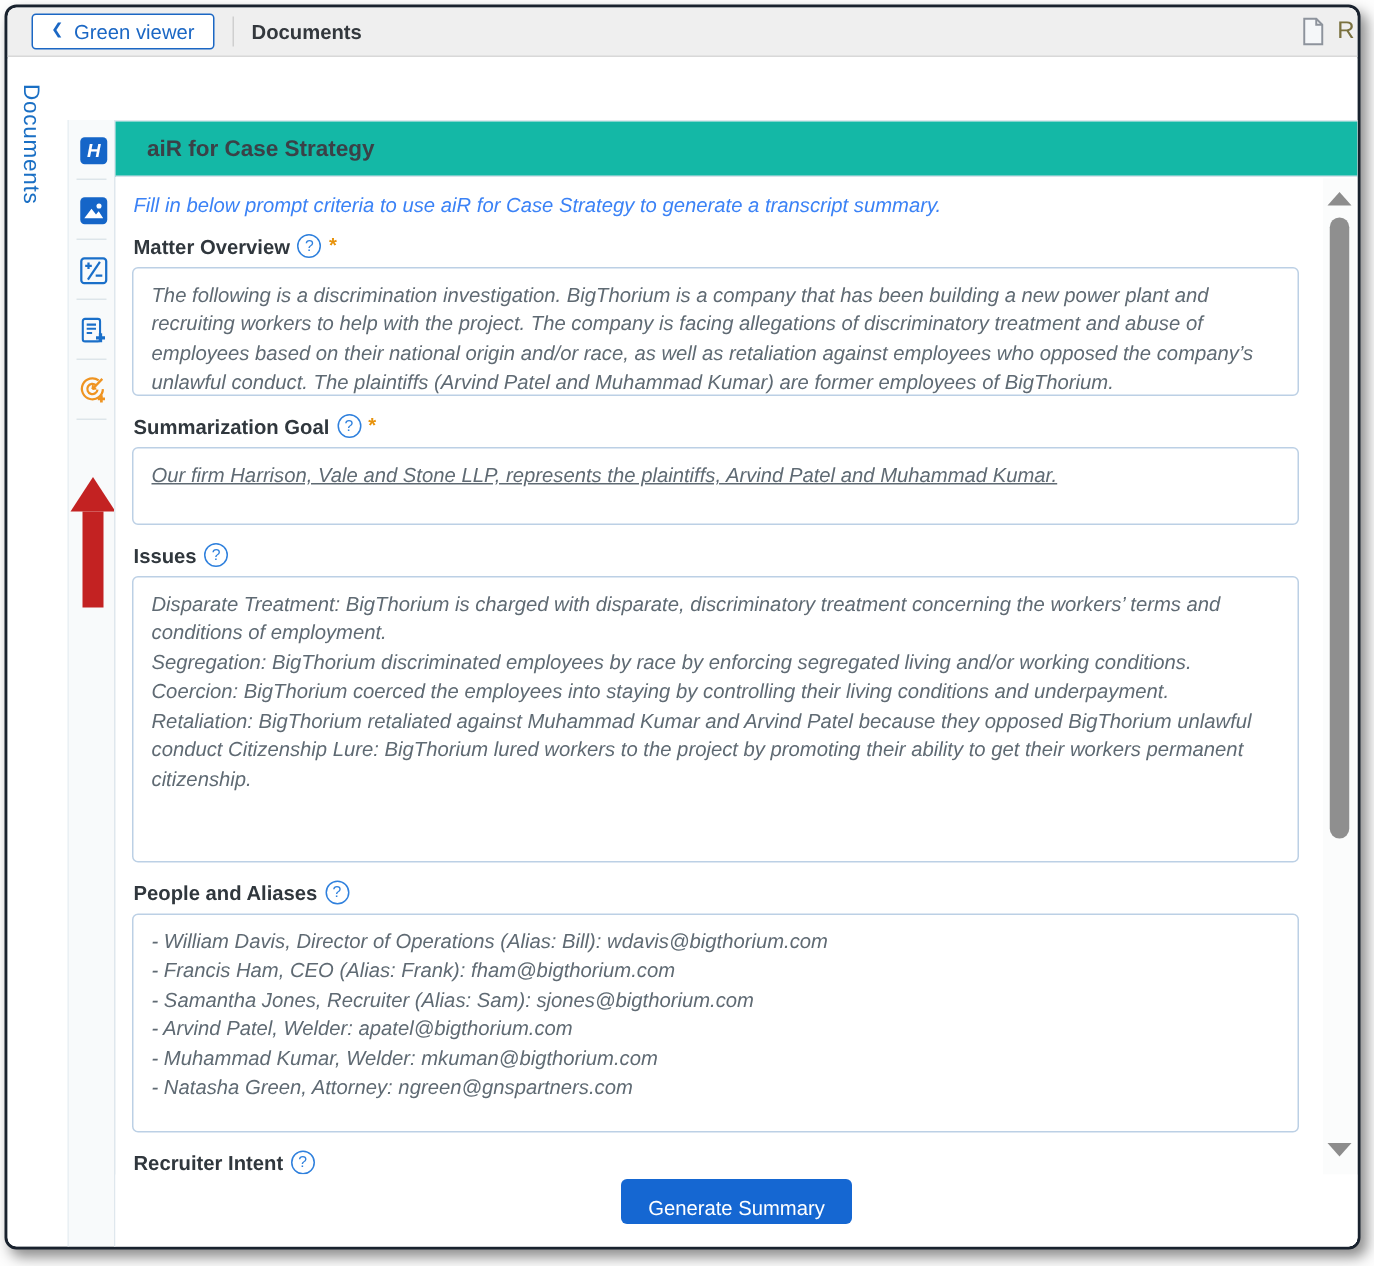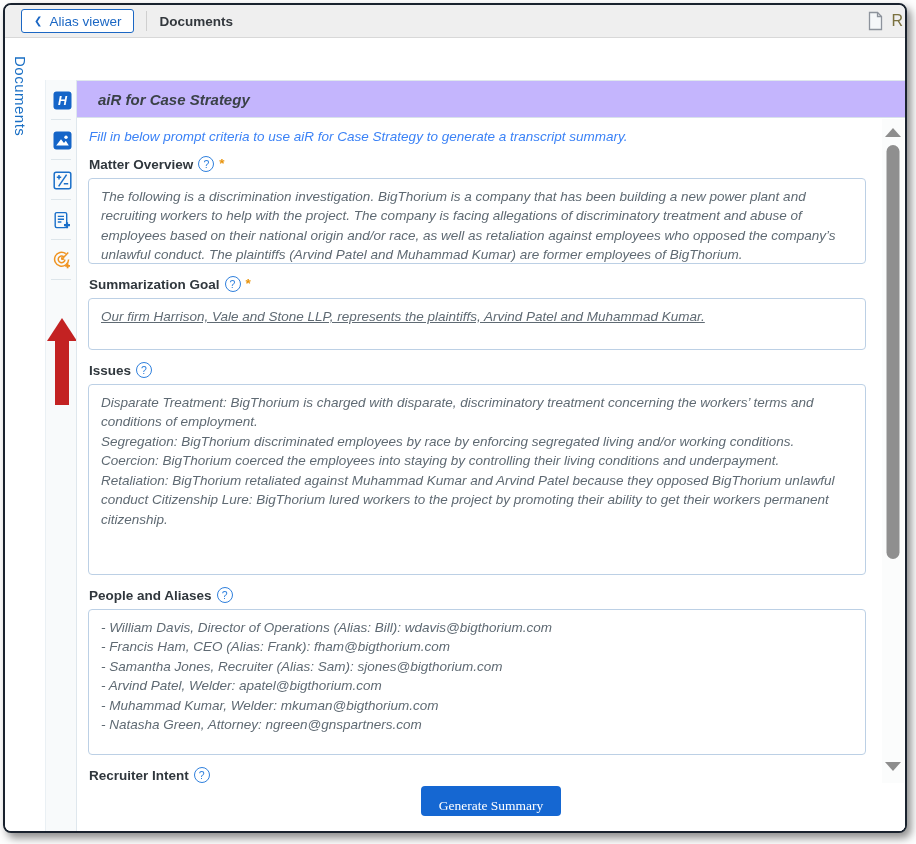--- a/index.html
+++ b/index.html
@@ -36,22 +36,22 @@
 
   .annot-arrow{position:absolute;left:1px;top:238px;width:30px;pointer-events:none;}
   .annot-arrow .head{width:0;height:0;margin:0 auto;
     border-left:15px solid transparent;border-right:15px solid transparent;
     border-bottom:23px solid #c32222;}
   .annot-arrow .shaft{width:14px;height:64px;background:#c32222;margin:0 auto;}
 
   
   .panel{position:absolute;left:71px;top:41px;right:0;bottom:0;background:#fff;
     border-left:1px solid #dfe7ed;border-top:1px solid #dfe7ed;}
-  .panel-header{height:37px;background:#c4b5fd;border-bottom:1px solid #d8e2ea;
-    display:flex;align-items:center;padding-left:21px;font-style:italic;}
+  .panel-header{height:37px;background:#14b8a6;border-bottom:1px solid #d8e2ea;
+    display:flex;align-items:center;padding-left:21px;}
   .panel-title{font-size:15px;font-weight:bold;color:#3a4147;margin:0;}
 
   .panel-body{position:absolute;left:0;top:38px;right:23px;bottom:48px;overflow:hidden;
     padding:0 16px 0 11px;}
   .note{font-style:italic;font-size:13.5px;color:#3b82f6;margin:10px 0 0 1px;}
 
   .field-label{display:flex;align-items:flex-end;gap:5px;margin:12px 0 0 1px;}
   .field-label .lbl{font-size:13.5px;font-weight:bold;color:#30373d;}
   .help-icon{width:16px;height:16px;border:1px solid #2f80dd;border-radius:50%;color:#2f80dd;
     font-size:10.5px;display:inline-flex;align-items:center;justify-content:center;cursor:pointer;flex:0 0 auto;}
@@ -68,31 +68,31 @@
     border-bottom:9px solid #8d8d8d;}
   .scroll-down{bottom:12px;border-left:8px solid transparent;border-right:8px solid transparent;
     border-top:9px solid #8d8d8d;}
   .scroll-thumb{position:absolute;left:50%;transform:translateX(-50%);top:26px;height:414px;width:13px;
     background:#8f8f8f;border-radius:7px;cursor:grab;}
 
   
   .panel-footer{position:absolute;left:0;right:0;bottom:0;height:48px;background:#fff;
     display:flex;align-items:flex-start;justify-content:center;padding-top:3px;}
   .generate-btn{height:30px;padding:12px 18px;background:#1567d2;color:#fff;border:none;border-radius:4px;
-    font-size:13.5px;font-family:Liberation Serif, serif;cursor:pointer;}
+    font-size:13.5px;font-family:Liberation Sans, sans-serif;cursor:pointer;}
 </style>
 </head>
 <body>
 
 <div class="frame">
 
   <div class="topbar">
     <button class="exit-btn">
       <span class="chev">❮</span>
-      <span>Alias viewer</span>
+      <span>Green viewer</span>
     </button>
     <span class="tb-divider"></span>
     <span class="tb-title">Documents</span>
     <div class="tb-right">
       <span style="display:inline-flex;">
         <svg width="16" height="20" viewBox="0 0 16 20">
           <path d="M2.5 1.5 h8 l4 4 v13 h-12 z" fill="#f5f7f9" stroke="#8d939c" stroke-width="1.3"></path>
           <path d="M10.5 1.5 v4 h4" fill="none" stroke="#8d939c" stroke-width="1.3"></path>
         </svg>
       </span>

